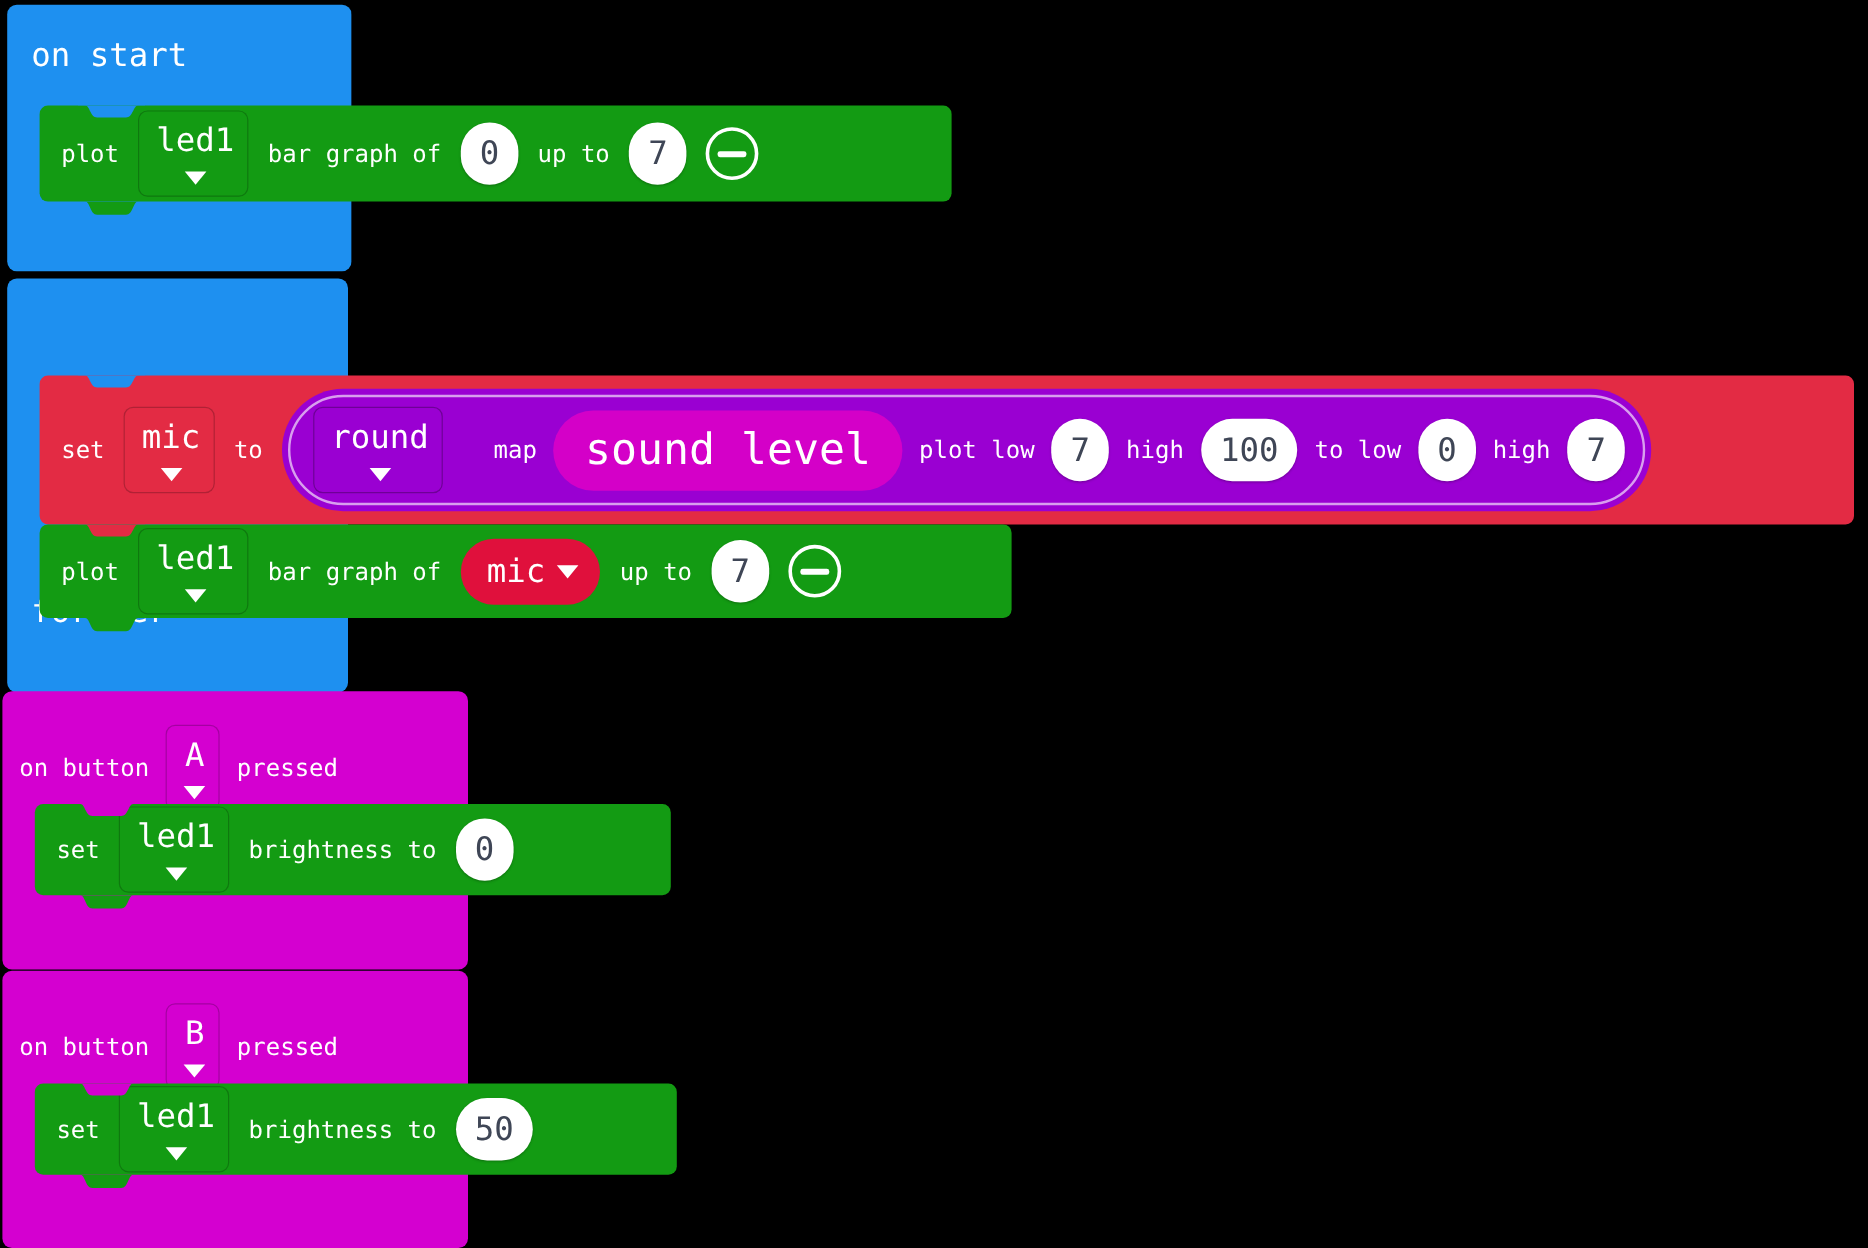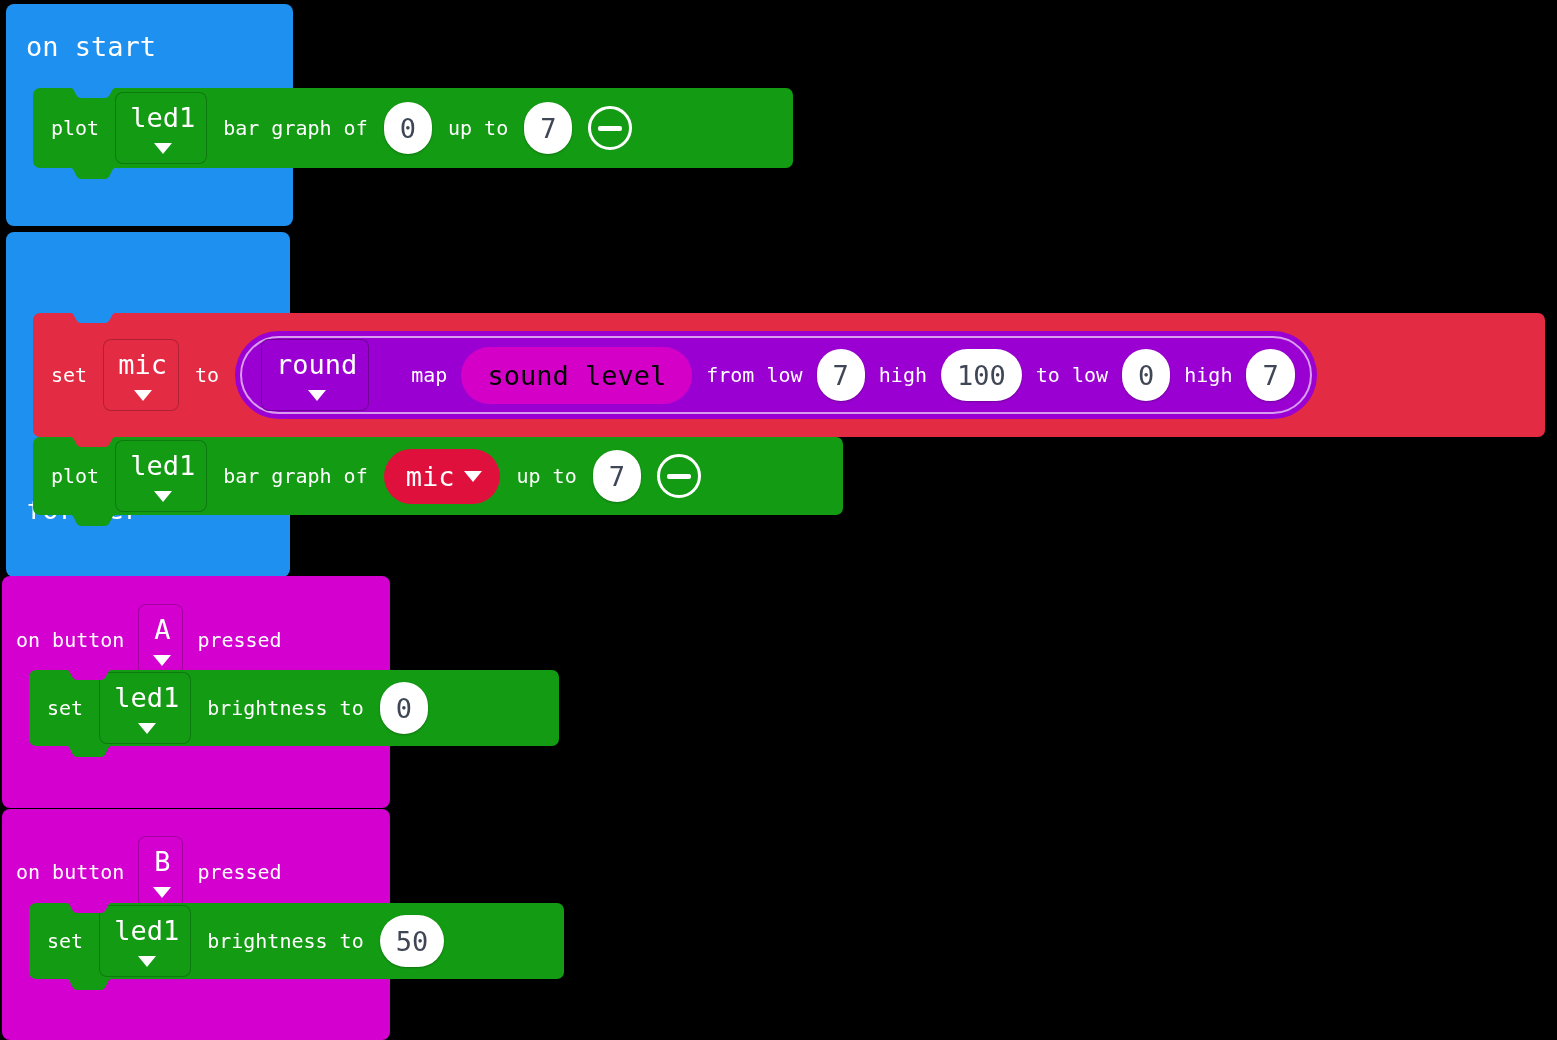--- a/index.html
+++ b/index.html
@@ -179,23 +179,23 @@
     z-index: 2;
   }
 
   .soundlevel {
     display: inline-flex;
     align-items: center;
     justify-content: center;
     background: #D400C8;
     border-radius: 999px;
     padding: 13px 26px;
-    color: #000000;
-    font-family: "DejaVu Sans Mono", "Liberation Mono", monospace;
-    font-size: 27px;
+    color: #ffffff;
+    font-family: "DejaVu Sans Mono", "Liberation Mono", monospace;
+    font-size: 36px;
     white-space: pre;
   }
 
   .gap { width: 14px; flex: 0 0 auto; }
 </style>
 </head>
 <body>
 
 <div class="canvas">
 
@@ -227,31 +227,31 @@
   <div class="cutout" style="left:290px; top:232px; width:24px; height:345px;"></div>
 
   <div class="stmt stmt-red" style="left:33px; top:313px; width:1512px; height:124px; padding:0 12px 0 18px; gap:16px;">
     <span class="blk-text">set</span>
     <span class="dropdown" style="background:#E32B44;">
       <span class="dd-label">mic</span>
       <span class="caret"></span>
     </span>
     <span class="blk-text">to</span>
 
-    <span class="reporter" style="position:relative; left:0; top:0; height:88px;">
+    <span class="reporter" style="position:relative; left:0; top:0; height:102px;">
       <span class="reporter-ring"></span>
       <span class="reporter-inner">
         <span class="dropdown" style="background:#9A00D2; border-color:rgba(0,0,0,0.28);">
           <span class="dd-label">round</span>
           <span class="caret"></span>
         </span>
         <span class="gap"></span>
         <span class="blk-text">map</span>
         <span class="soundlevel">sound level</span>
-        <span class="blk-text">from low</span>
+        <span class="blk-text">plot low</span>
         <span class="num">7</span>
         <span class="blk-text">high</span>
         <span class="num">100</span>
         <span class="blk-text">to low</span>
         <span class="num">0</span>
         <span class="blk-text">high</span>
         <span class="num">7</span>
       </span>
     </span>
   </div>

